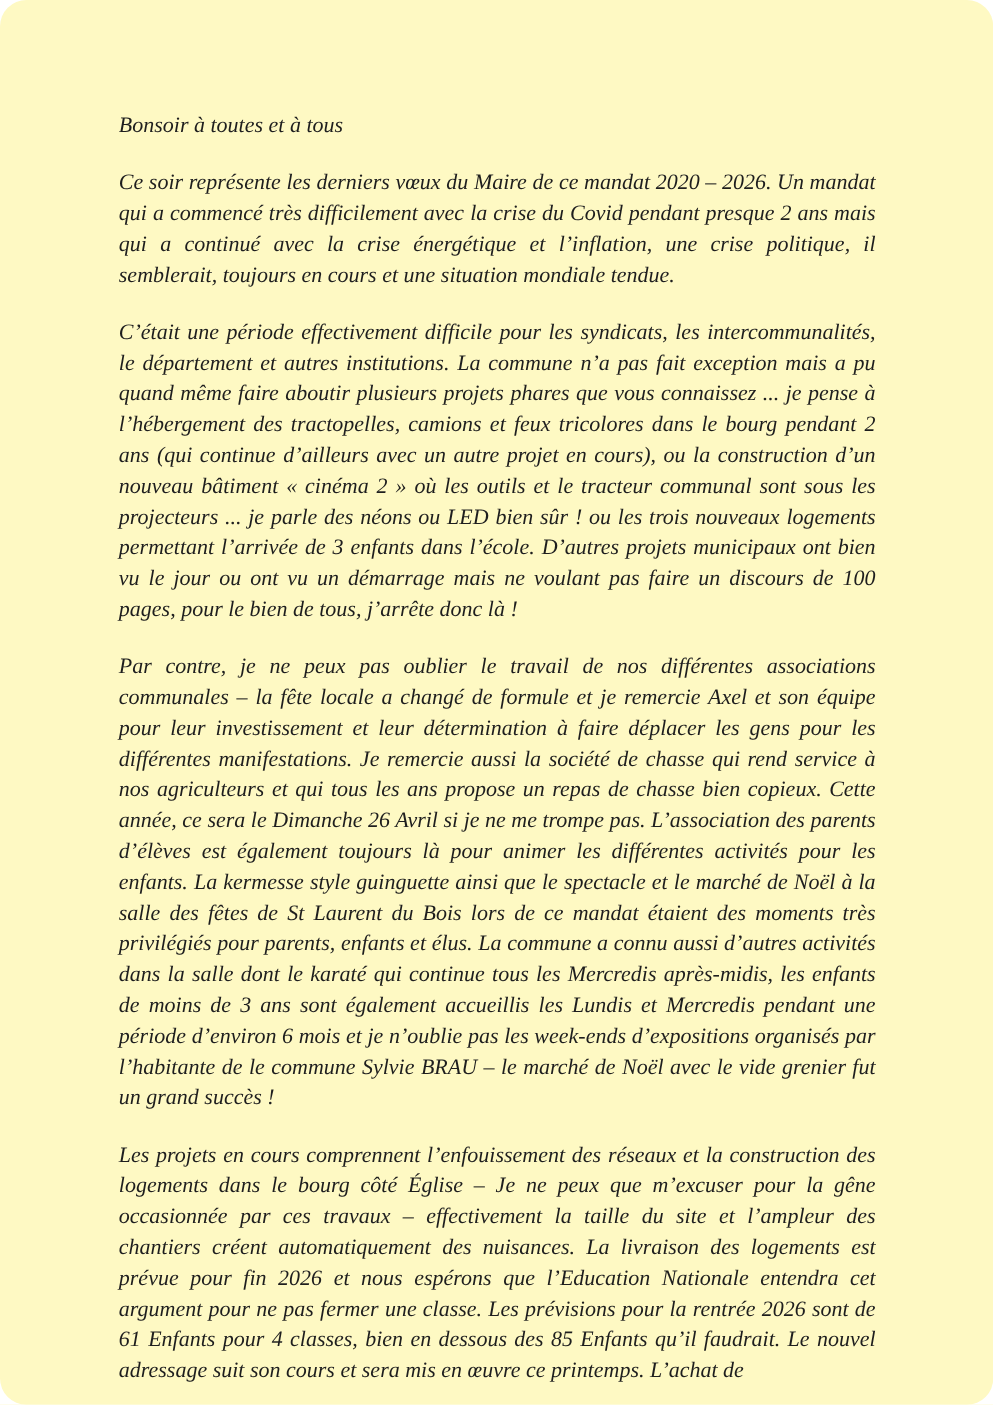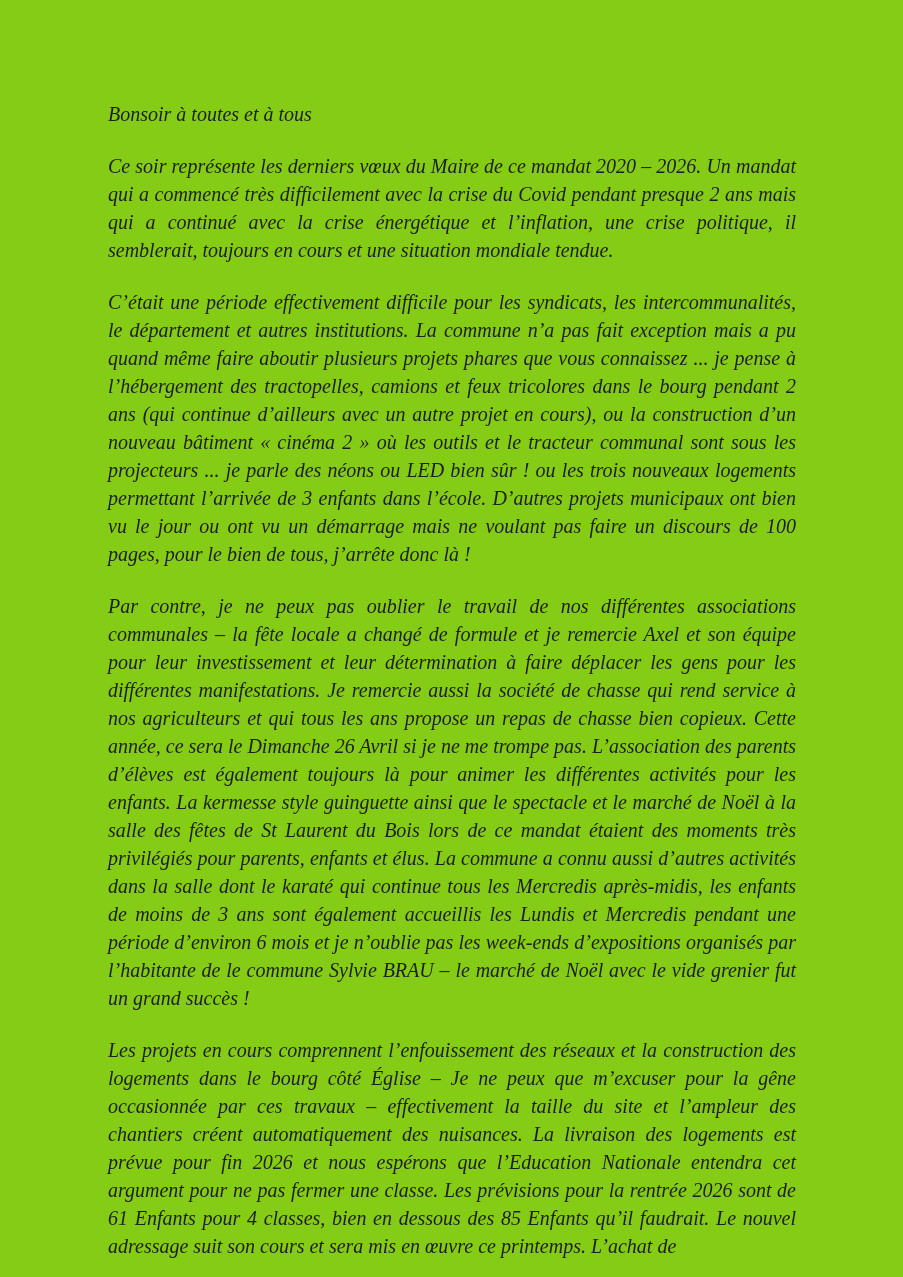--- a/index.html
+++ b/index.html
@@ -13,21 +13,22 @@
     background: #ffffff;
     overflow: hidden;
     position: relative;
   }
   .page {
     position: absolute;
     left: 0;
     top: 0;
     width: 903px;
     height: 1277px;
-    background: #84cc16;
+    background: #fef9c3;
+    border-radius: 24px;
   }
   .text-block {
     position: absolute;
     left: 108px;
     top: 100px;
     width: 688px;
     font-family: "Liberation Serif", "DejaVu Serif", serif;
     font-style: italic;
     font-size: 20px;
     line-height: 28px;

